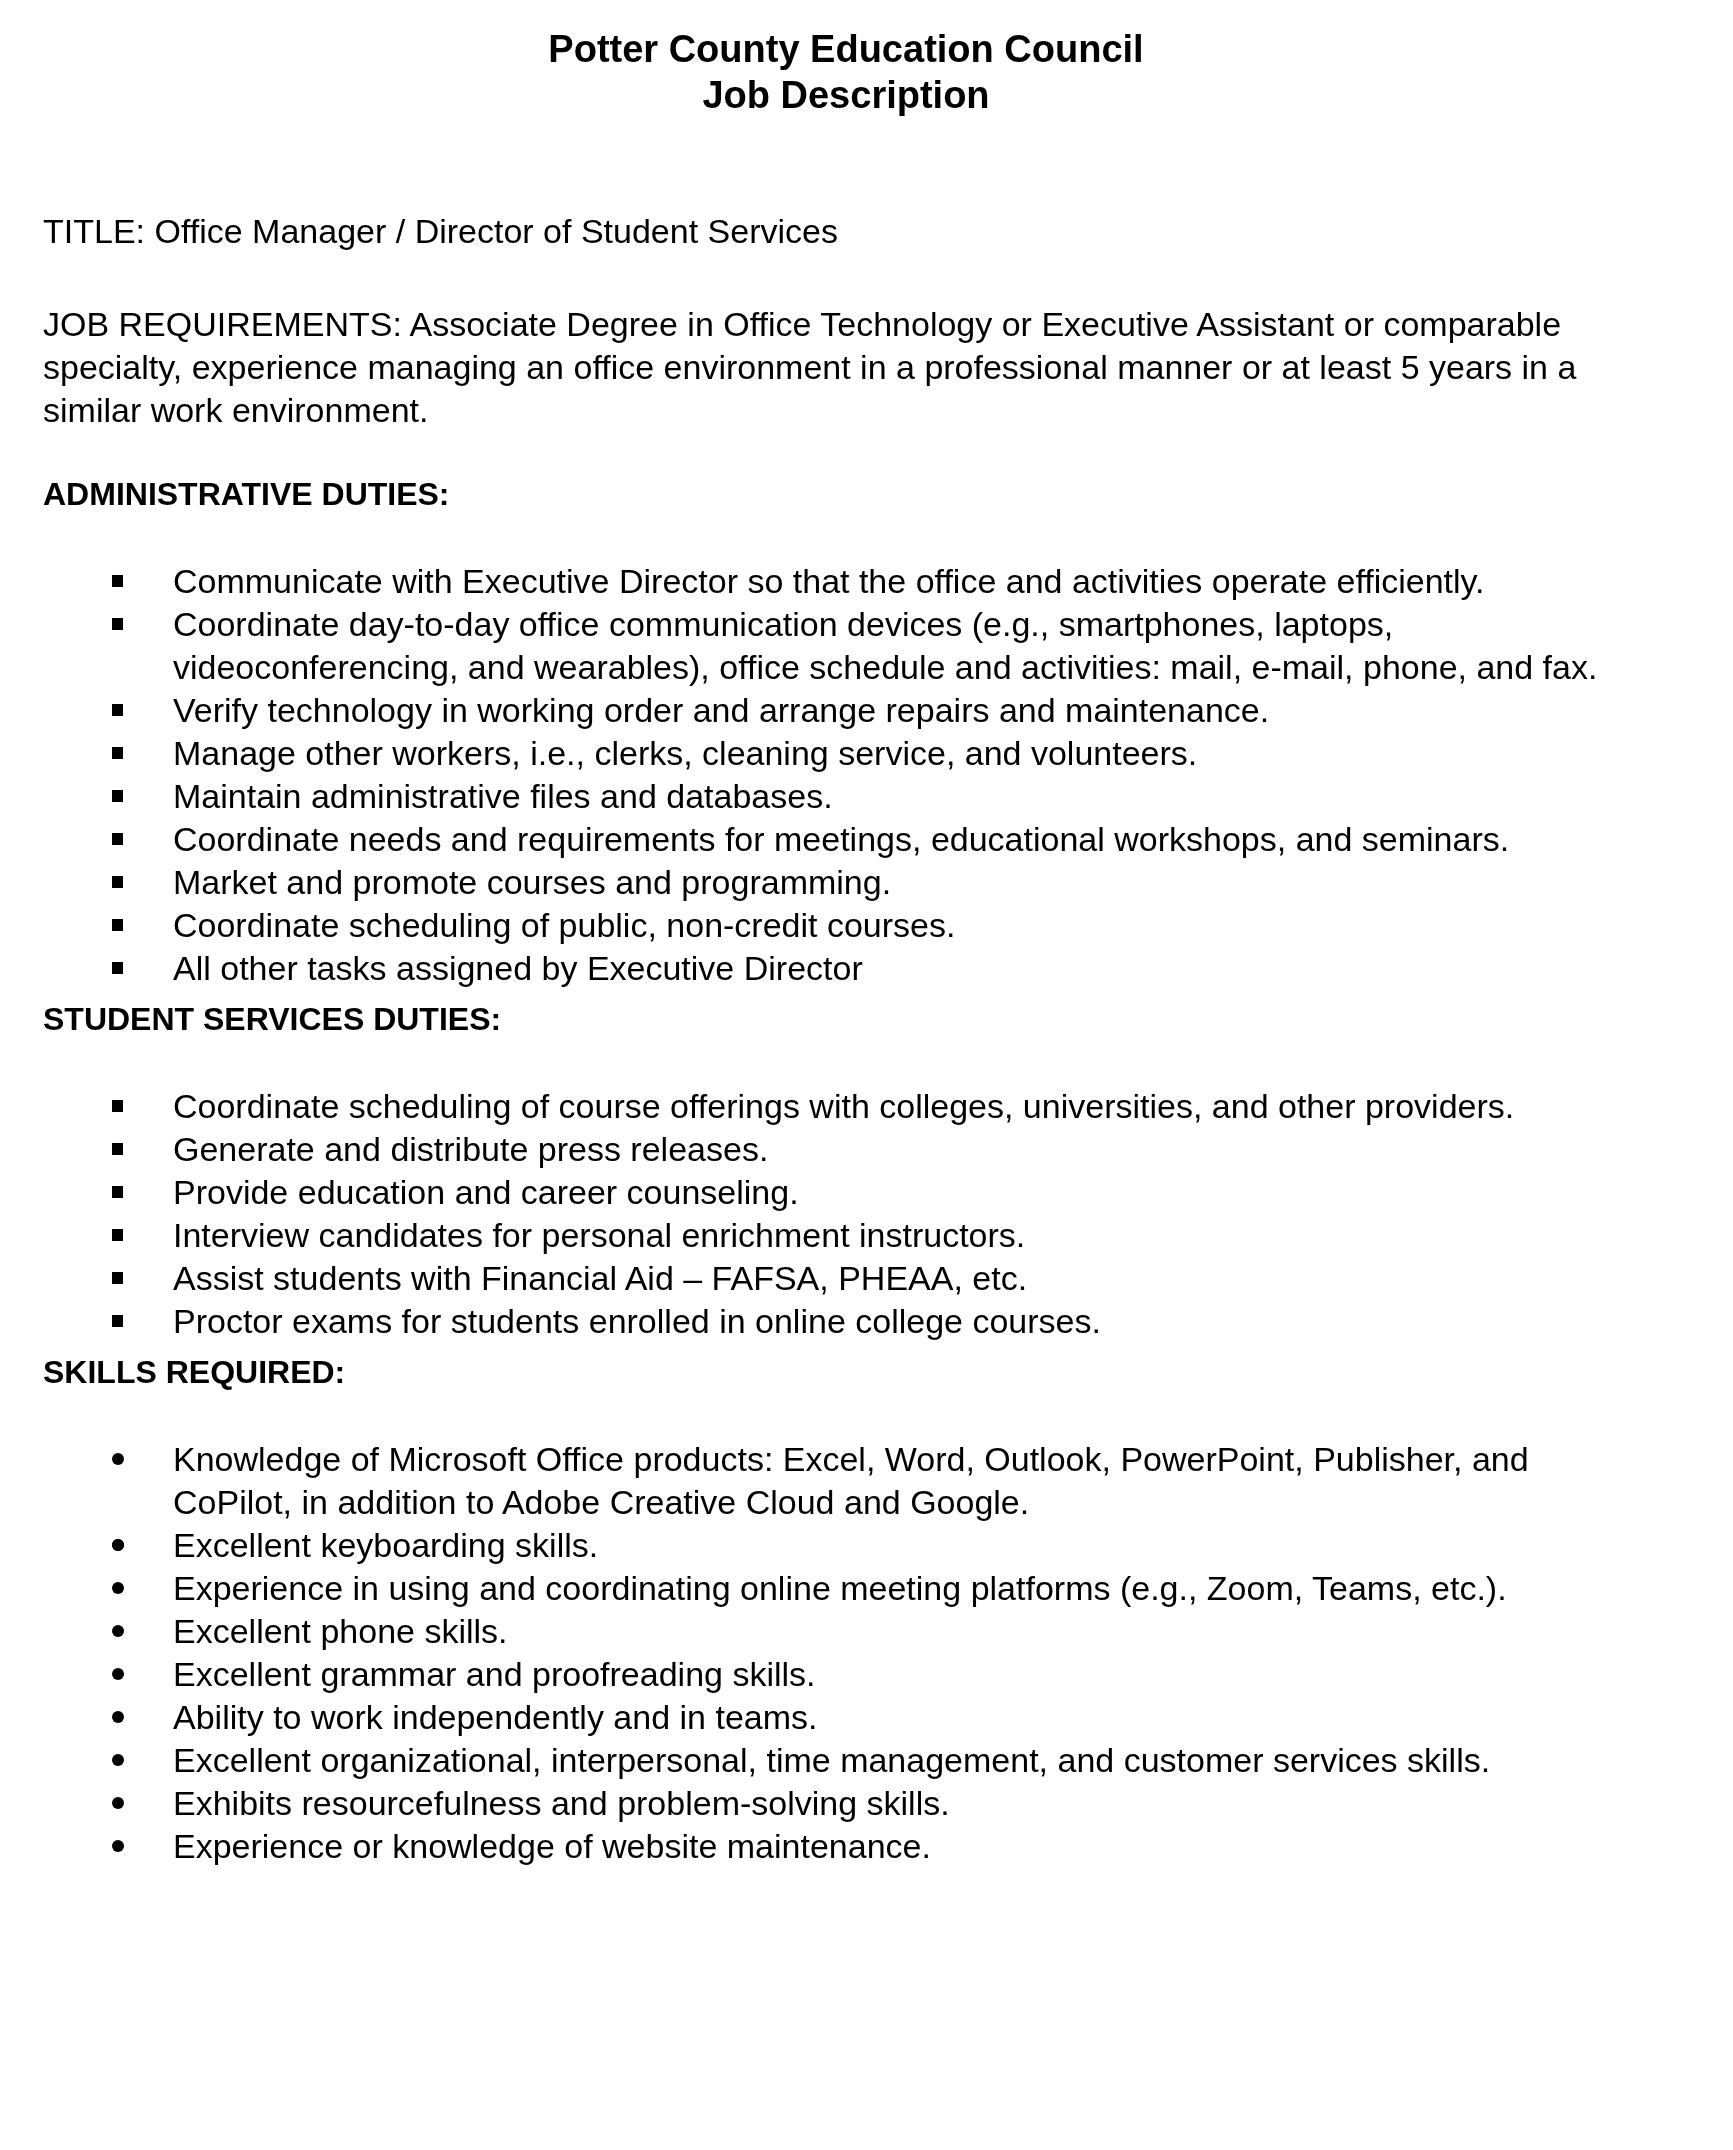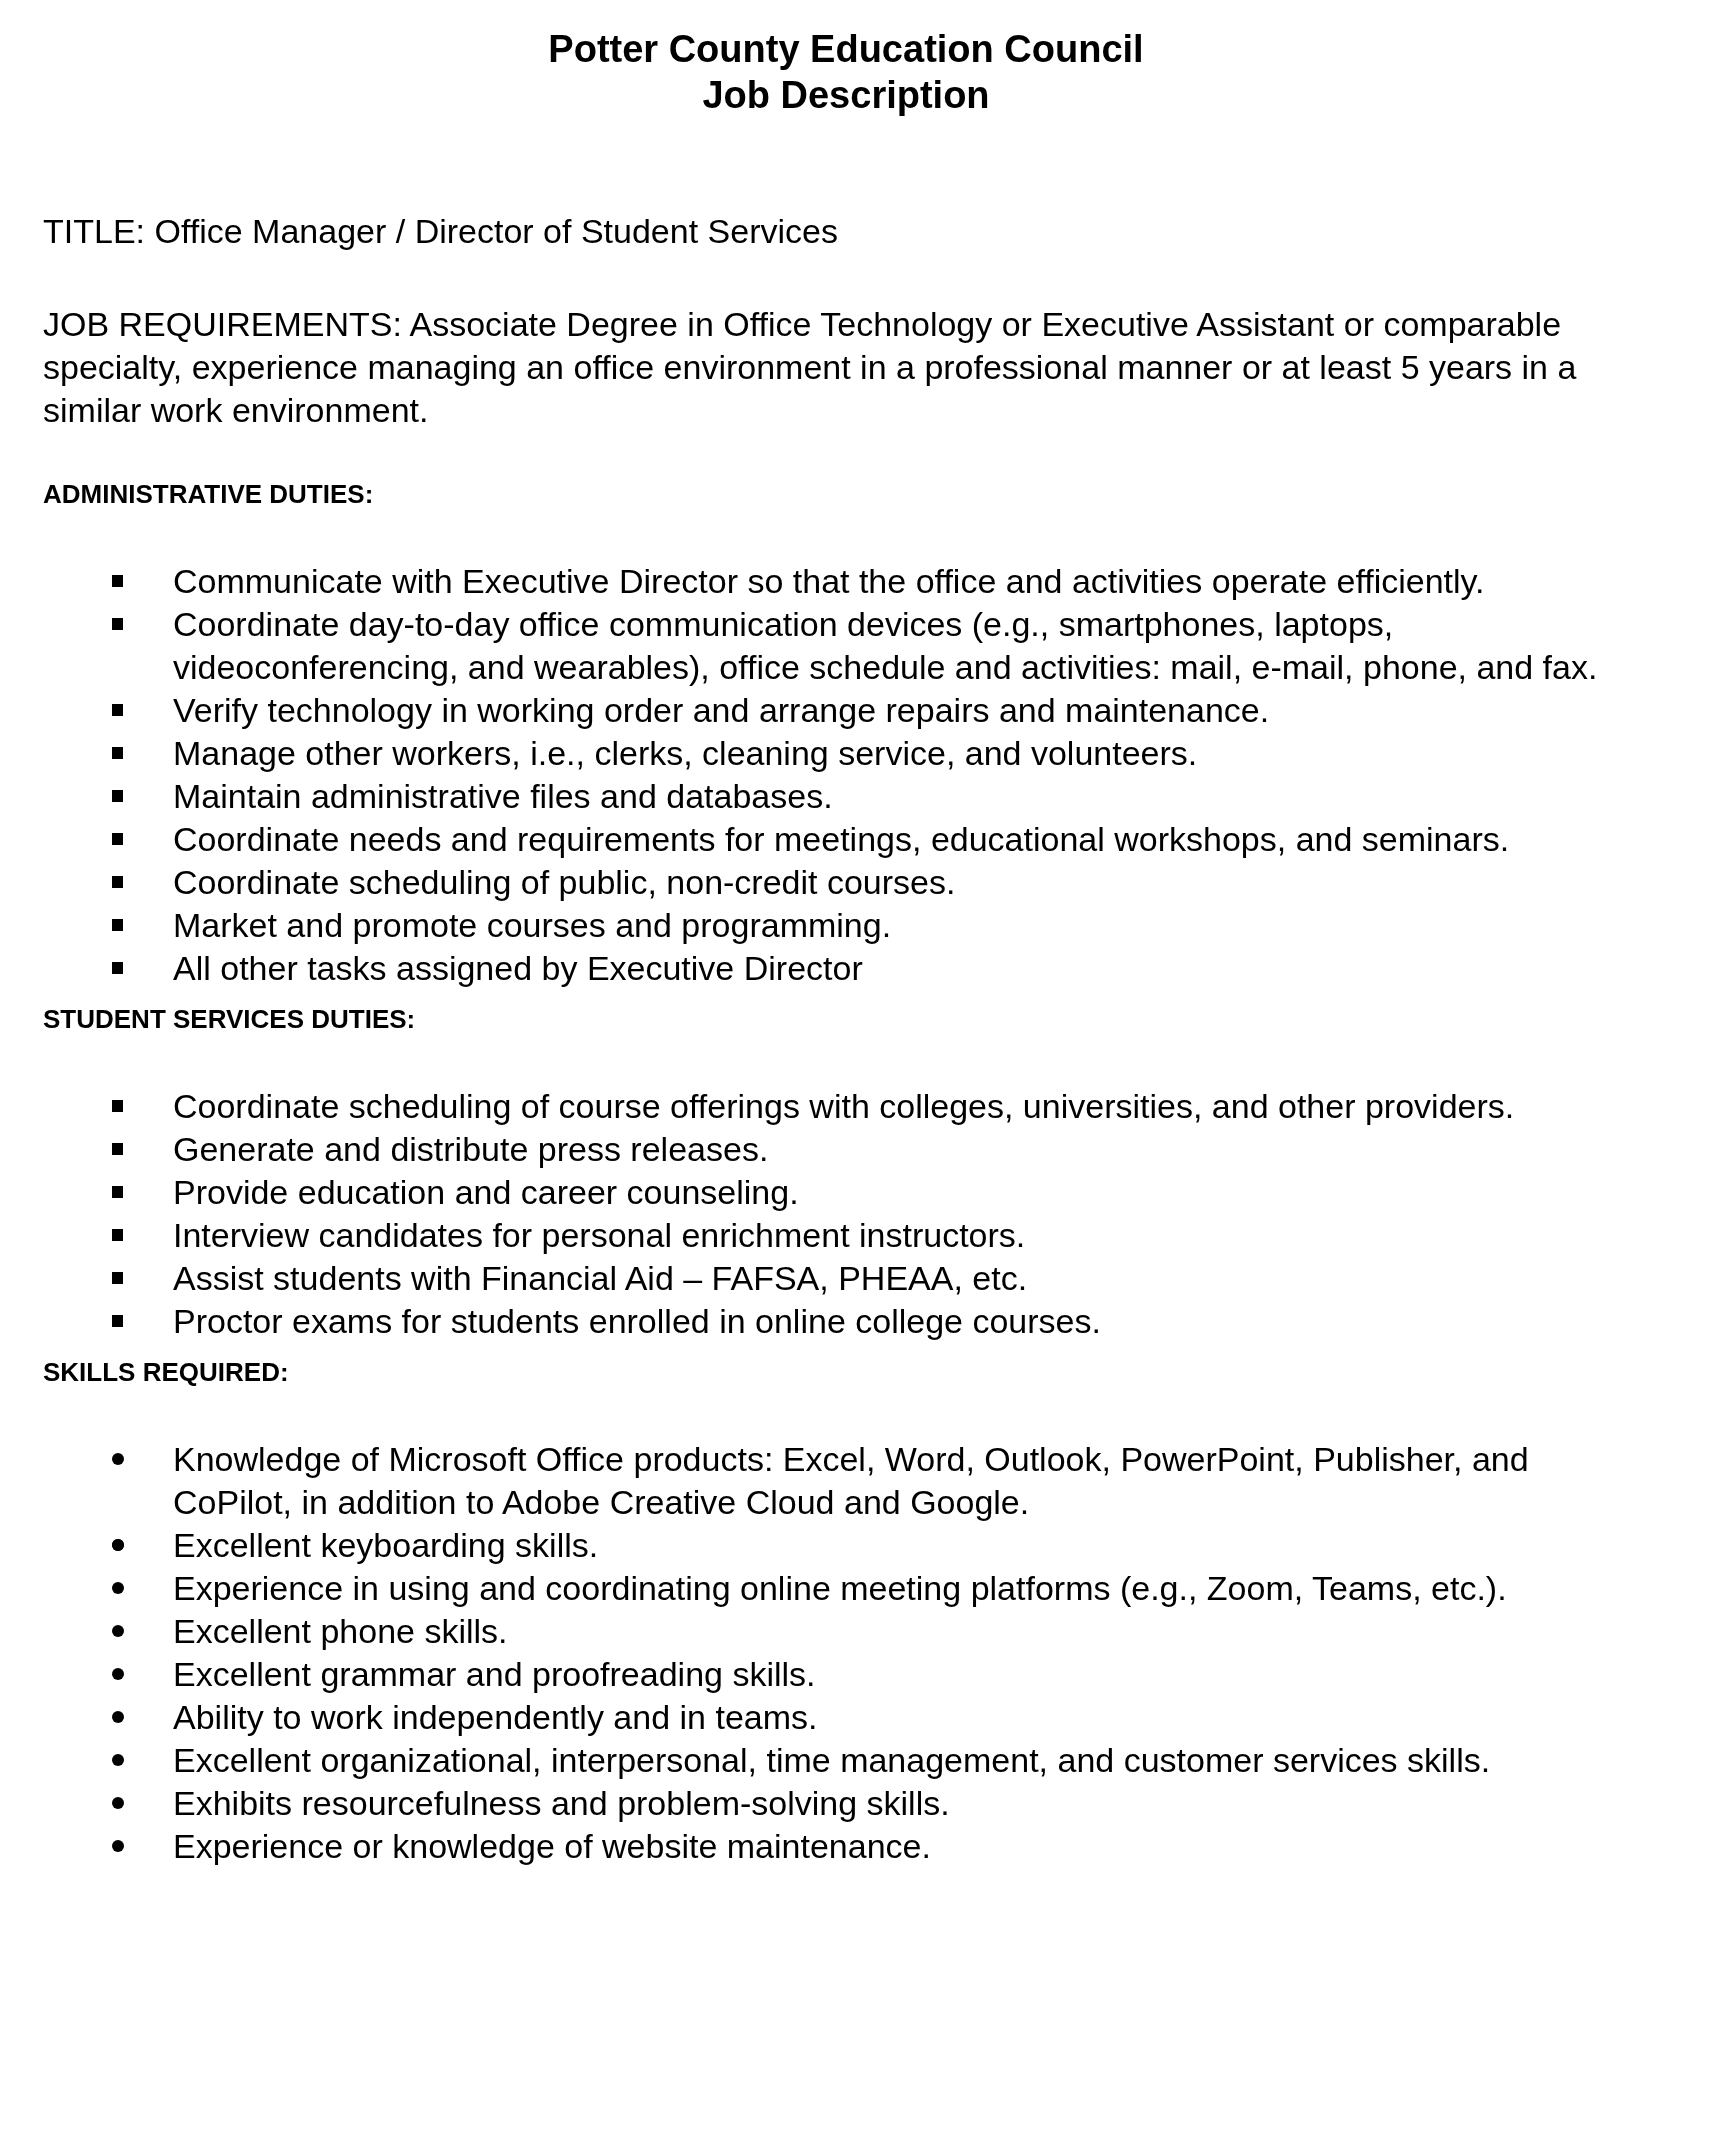--- a/index.html
+++ b/index.html
@@ -35,21 +35,21 @@
   }
   .field {
     margin: 0;
   }
   .field .label { font-weight: normal; }
   .field-title   { margin-bottom: 50px; }
   .field-reports { margin-bottom: 42px; }
   .field-jobreq  { margin-bottom: 41px; margin-top: 32px; }
   .section-heading {
     font-weight: bold;
-    font-size: 26px;
+    font-size: 32px;
     line-height: 43px;
     margin: 0 0 44px 0;
   }
   ul.duty-list {
     list-style: none;
     margin: 8px;
     padding: 0;
   }
   ul.duty-list li {
     position: relative;
@@ -93,22 +93,22 @@
 
   <h2 class="section-heading">ADMINISTRATIVE DUTIES:</h2>
 
   <ul class="duty-list square-list list-admin">
     <li><span class="bullet"></span><span>Communicate with Executive Director so that the office and activities operate efficiently.</span></li>
     <li><span class="bullet"></span><span>Coordinate day-to-day office communication devices (e.g., smartphones, laptops, videoconferencing, and wearables), office schedule and activities: mail, e-mail, phone, and fax.</span></li>
     <li><span class="bullet"></span><span>Verify technology in working order and arrange repairs and maintenance.</span></li>
     <li><span class="bullet"></span><span>Manage other workers, i.e., clerks, cleaning service, and volunteers.</span></li>
     <li><span class="bullet"></span><span>Maintain administrative files and databases.</span></li>
     <li><span class="bullet"></span><span>Coordinate needs and requirements for meetings, educational workshops, and seminars.</span></li>
+    <li><span class="bullet"></span><span>Market and promote courses and programming.</span></li>
     <li><span class="bullet"></span><span>Coordinate scheduling of public, non-credit courses.</span></li>
-    <li><span class="bullet"></span><span>Market and promote courses and programming.</span></li>
     <li><span class="bullet"></span><span>All other tasks assigned by Executive Director</span></li>
   </ul>
 
   <h2 class="section-heading">STUDENT SERVICES DUTIES:</h2>
 
   <ul class="duty-list square-list list-student">
     <li><span class="bullet"></span><span>Coordinate scheduling of course offerings with colleges, universities, and other providers.</span></li>
     <li><span class="bullet"></span><span>Generate and distribute press releases.</span></li>
     <li><span class="bullet"></span><span>Provide education and career counseling.</span></li>
     <li><span class="bullet"></span><span>Interview candidates for personal enrichment instructors.</span></li>

